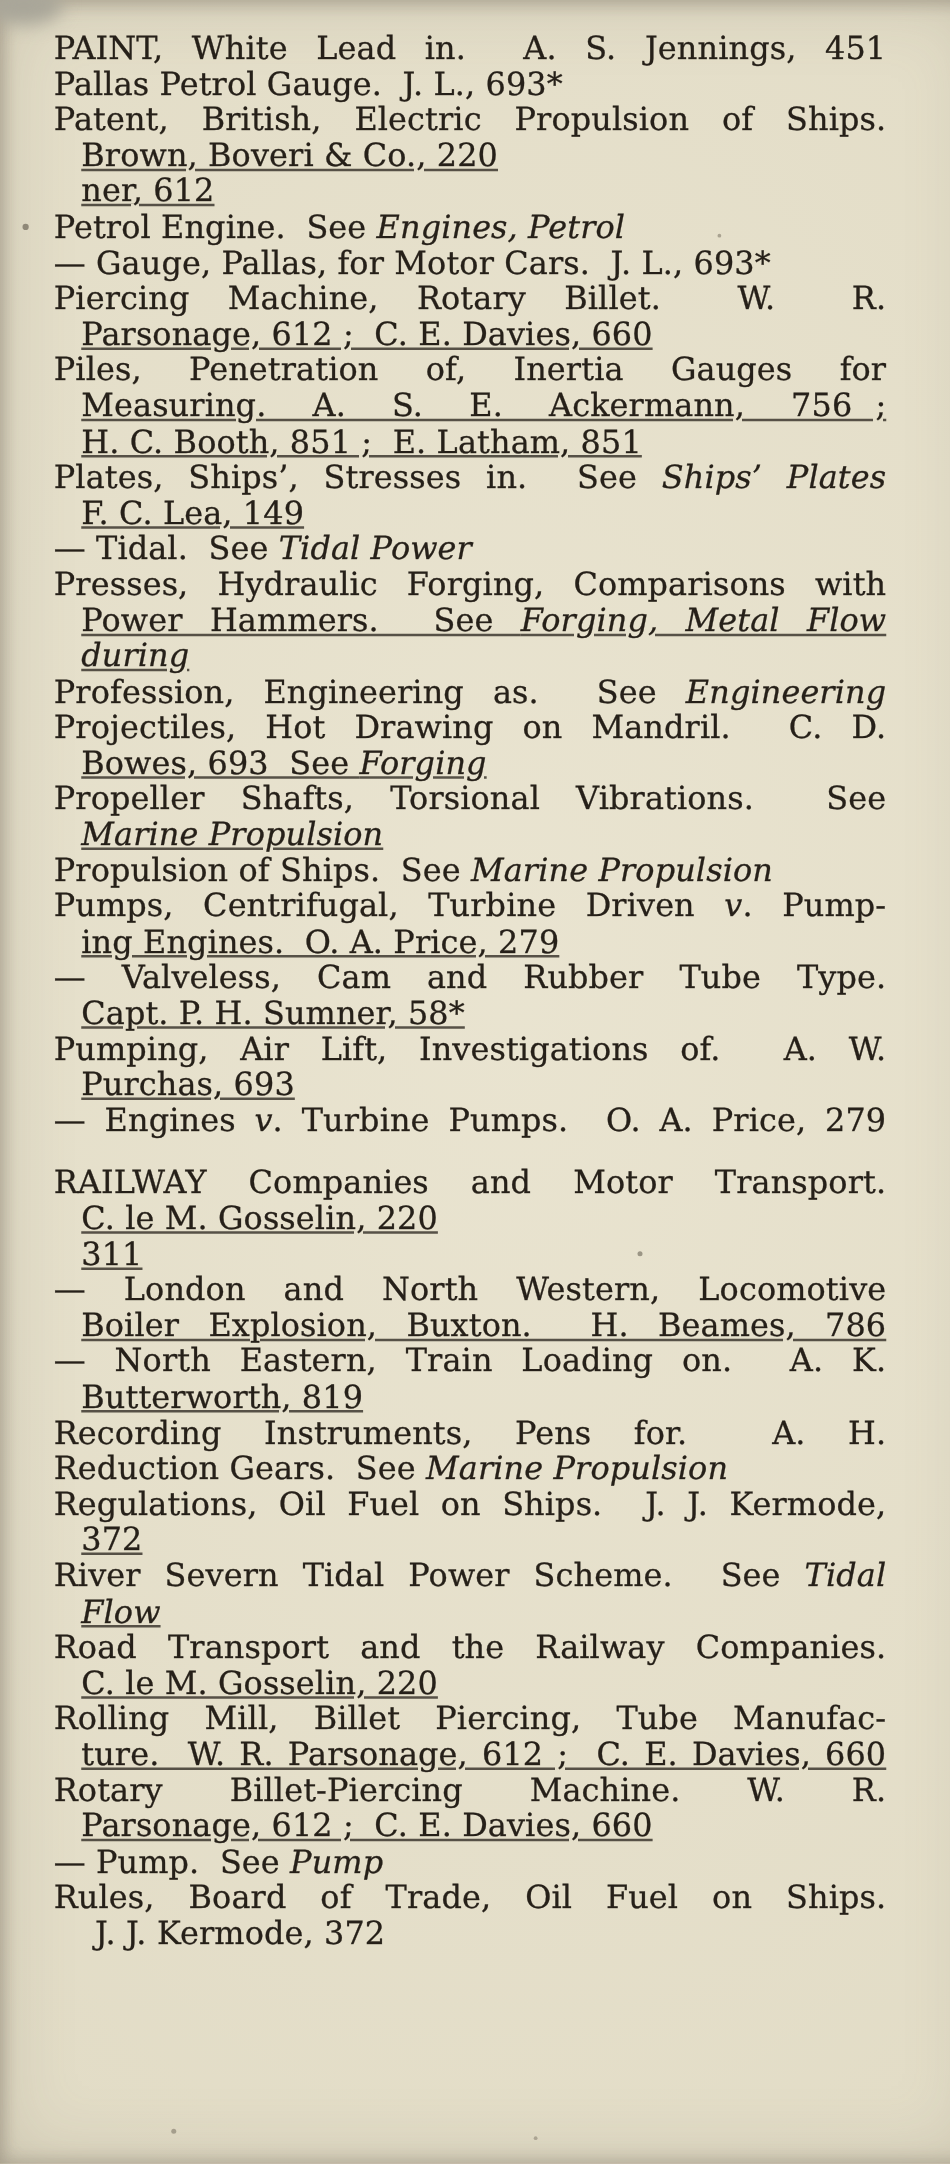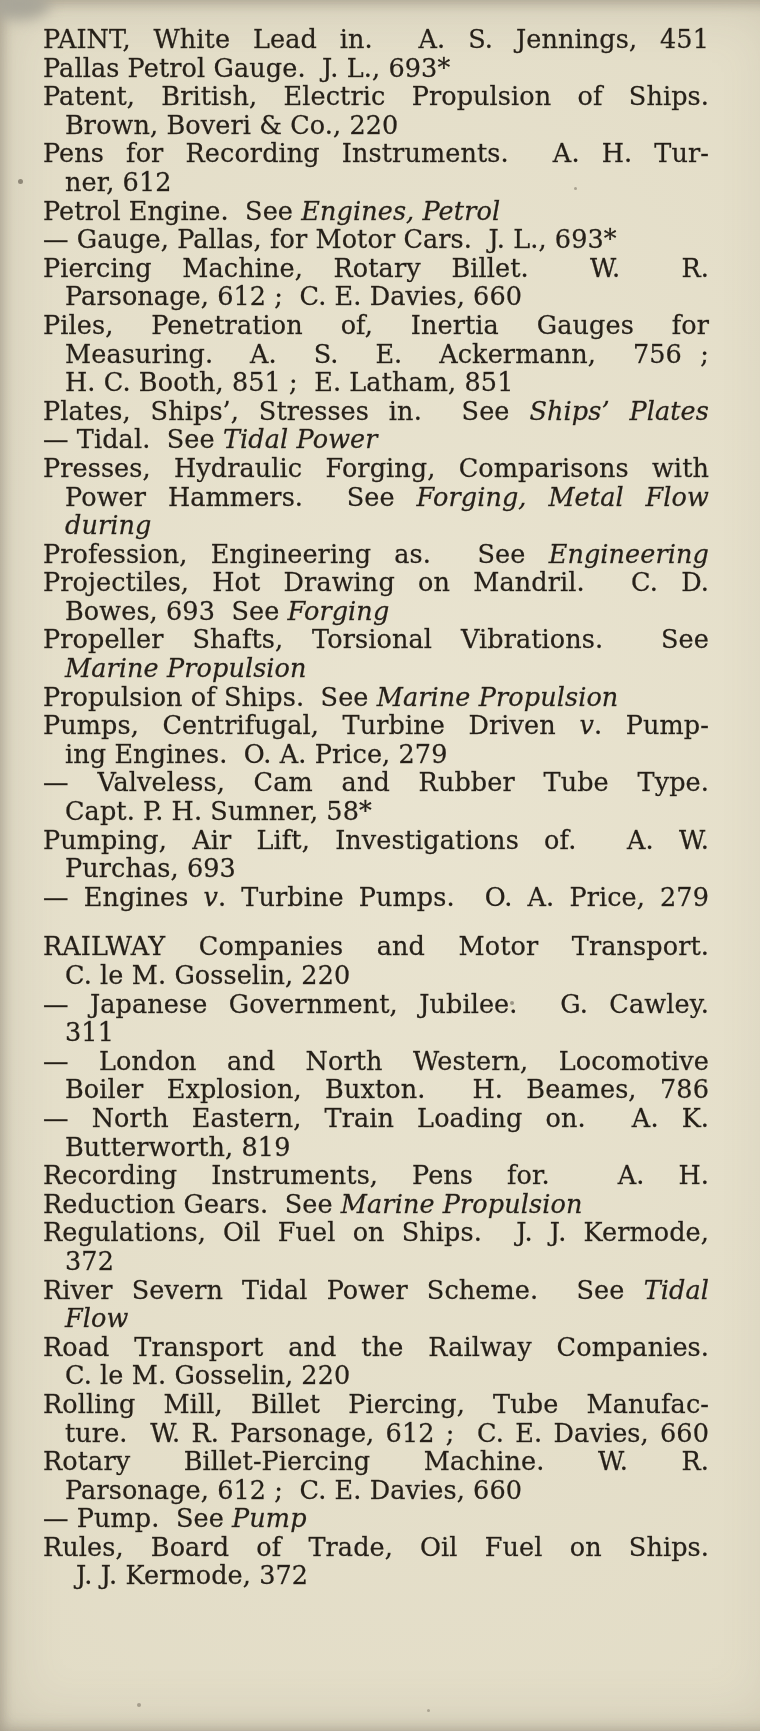--- a/index.html
+++ b/index.html
@@ -32,68 +32,67 @@
   .column {
     position: absolute; left: 43px; top: 25px; width: 666px;
   }
   .line {
     font-size: 25.5px;
     line-height: 28.6px;
     color: #262019;
     letter-spacing: 0.1px;
     -webkit-text-stroke: 0.3px rgba(38,32,25,0.75);
   }
-  .ind1 { padding-left: 22px; }
+  .ind1 { padding-left: 22px; text-decoration: underline; }
   .ind2 { padding-left: 33px; }
   .just { text-align: justify; text-align-last: justify; }
   .it { font-style: italic; }
   .gap { height: 21px; }
   .speck { position: absolute; background: #50493d; border-radius: 50%; }
 </style>
 </head>
 <body>
 
 <div class="page">
   <div class="corner-blotch"></div>
   <div class="column">
       <div class="line ind0 just"><span class="rm">PAINT, White Lead in. &nbsp;A. S. Jennings, 451</span></div>
       <div class="line ind0"><span class="rm">Pallas Petrol Gauge. &nbsp;J. L., 693*</span></div>
       <div class="line ind0 just"><span class="rm">Patent, British, Electric Propulsion of Ships.</span></div>
       <div class="line ind1"><span class="rm">Brown, Boveri &amp; Co., 220</span></div>
-      <div class="line ind0 just"><span class="rm">Pens for Recording Instruments. &nbsp;A. H. Tur-</span></div>
       <div class="line ind1"><span class="rm">ner, 612</span></div>
       <div class="line ind0"><span class="rm">Petrol Engine. &nbsp;See </span><span class="it">Engines, Petrol</span></div>
       <div class="line ind0"><span class="rm">— Gauge, Pallas, for Motor Cars. &nbsp;J. L., 693*</span></div>
       <div class="line ind0 just"><span class="rm">Piercing Machine, Rotary Billet. &nbsp;W. &nbsp;R.</span></div>
       <div class="line ind1"><span class="rm">Parsonage, 612 ; &nbsp;C. E. Davies, 660</span></div>
       <div class="line ind0 just"><span class="rm">Piles, Penetration of, Inertia Gauges for</span></div>
       <div class="line ind1 just"><span class="rm">Measuring. &nbsp;A. &nbsp;S. &nbsp;E. &nbsp;Ackermann, &nbsp;756 ;</span></div>
       <div class="line ind1"><span class="rm">H. C. Booth, 851 ; &nbsp;E. Latham, 851</span></div>
       <div class="line ind0 just"><span class="rm">Plates, Ships’, Stresses in. &nbsp;See </span><span class="it">Ships’ Plates</span></div>
+      <div class="line ind1"><span class="rm">F. C. Lea, 149</span></div>
       <div class="line ind0"><span class="rm">— Tidal. &nbsp;See </span><span class="it">Tidal Power</span></div>
       <div class="line ind0 just"><span class="rm">Presses, Hydraulic Forging, Comparisons with</span></div>
       <div class="line ind1 just"><span class="rm">Power Hammers. &nbsp;See </span><span class="it">Forging, Metal Flow</span></div>
       <div class="line ind1"><span class="it">during</span></div>
       <div class="line ind0 just"><span class="rm">Profession, Engineering as. &nbsp;See </span><span class="it">Engineering</span></div>
       <div class="line ind0 just"><span class="rm">Projectiles, Hot Drawing on Mandril. &nbsp;C. D.</span></div>
       <div class="line ind1"><span class="rm">Bowes, 693 &nbsp;See </span><span class="it">Forging</span></div>
       <div class="line ind0 just"><span class="rm">Propeller Shafts, Torsional Vibrations. &nbsp;See</span></div>
       <div class="line ind1"><span class="it">Marine Propulsion</span></div>
       <div class="line ind0"><span class="rm">Propulsion of Ships. &nbsp;See </span><span class="it">Marine Propulsion</span></div>
       <div class="line ind0 just"><span class="rm">Pumps, Centrifugal, Turbine Driven </span><span class="it">v</span><span class="rm">. Pump-</span></div>
       <div class="line ind1"><span class="rm">ing Engines. &nbsp;O. A. Price, 279</span></div>
       <div class="line ind0 just"><span class="rm">— Valveless, Cam and Rubber Tube Type.</span></div>
       <div class="line ind1"><span class="rm">Capt. P. H. Sumner, 58*</span></div>
       <div class="line ind0 just"><span class="rm">Pumping, Air Lift, Investigations of. &nbsp;A. W.</span></div>
       <div class="line ind1"><span class="rm">Purchas, 693</span></div>
       <div class="line ind0 just"><span class="rm">— Engines </span><span class="it">v</span><span class="rm">. Turbine Pumps. &nbsp;O. A. Price, 279</span></div>
       <div class="gap"></div>
       <div class="line ind0 just"><span class="rm">RAILWAY Companies and Motor Transport.</span></div>
       <div class="line ind1"><span class="rm">C. le M. Gosselin, 220</span></div>
-      <div class="line ind0 just"><span class="rm">— Japanese Government, Jubilee. &nbsp;G. Cawley.</span></div>
       <div class="line ind1"><span class="rm">311</span></div>
       <div class="line ind0 just"><span class="rm">— London and North Western, Locomotive</span></div>
       <div class="line ind1 just"><span class="rm">Boiler Explosion, Buxton. &nbsp;H. Beames, 786</span></div>
       <div class="line ind0 just"><span class="rm">— North Eastern, Train Loading on. &nbsp;A. K.</span></div>
       <div class="line ind1"><span class="rm">Butterworth, 819</span></div>
       <div class="line ind0 just"><span class="rm">Recording Instruments, Pens for. &nbsp;A. H.</span></div>
       <div class="line ind0"><span class="rm">Reduction Gears. &nbsp;See </span><span class="it">Marine Propulsion</span></div>
       <div class="line ind0 just"><span class="rm">Regulations, Oil Fuel on Ships. &nbsp;J. J. Kermode,</span></div>
       <div class="line ind1"><span class="rm">372</span></div>
       <div class="line ind0 just"><span class="rm">River Severn Tidal Power Scheme. &nbsp;See </span><span class="it">Tidal</span></div>

